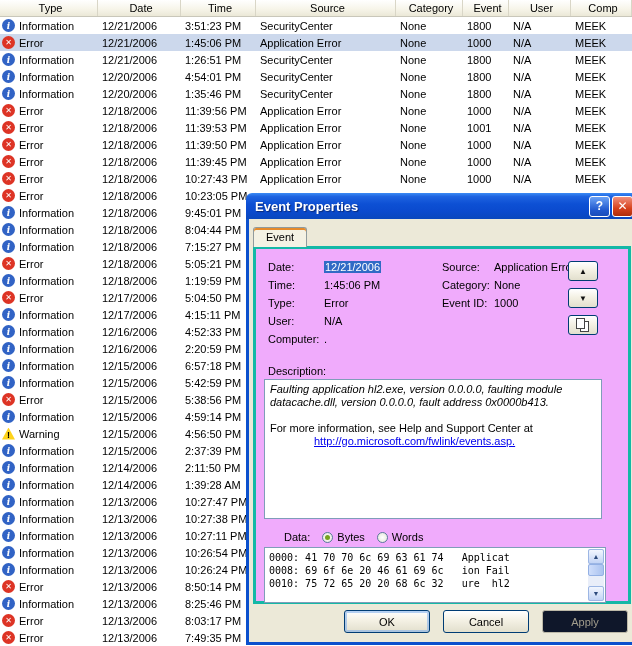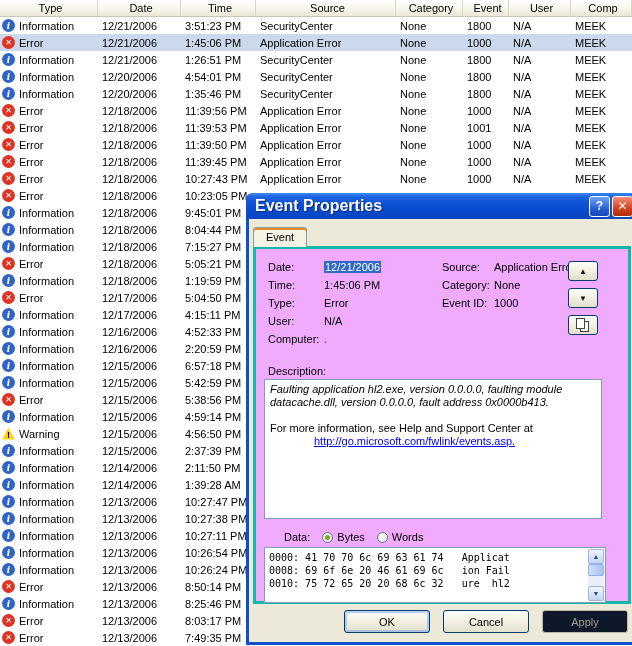--- a/index.html
+++ b/index.html
@@ -31,21 +31,21 @@
   .icn.warning { background:#fed31b; color:#000; height:12px; clip-path:polygon(50% 0,100% 100%,0 100%);
                  align-items:flex-end; line-height:10px; font-size:9px; }
 
   
   .dialog { position:absolute; left:246px; top:193px; width:392px; height:452px; z-index:10; }
   .titlebar {
     height:26px; border-radius:6px 6px 0 0; padding:0 5px 0 9px;
     background:linear-gradient(180deg,#3b8bf5 0%,#1e63e0 14%,#0d50d4 42%,#0a4ace 70%,#0947bd 100%);
     display:flex; align-items:center; cursor:default;
   }
-  .title { flex:1; color:#fff; font-weight:bold; font-size:16px; text-shadow:1px 1px 1px #0a2a78;
+  .title { flex:1; color:#fff; font-weight:bold; font-size:13px; text-shadow:1px 1px 1px #0a2a78;
            white-space:nowrap; overflow:hidden; }
   .tbtns { display:flex; gap:2px; }
   .tbtn { width:21px; height:21px; border-radius:3px; border:1px solid #fff; color:#fff; font-weight:bold;
           font-size:12px; display:flex; align-items:center; justify-content:center; }
   .tbtn.help { background:linear-gradient(#6ba2f5,#2057cd 70%,#1a4cba); }
   .tbtn.close { background:linear-gradient(#f1907c,#d6411c 60%,#ad2d0a); }
 
   .dbody { position:absolute; top:26px; left:0; right:0; bottom:0; background:#ece9d8;
            border-left:3px solid #0b50cd; border-right:3px solid #0b50cd; border-bottom:3px solid #0b50cd; }
 

